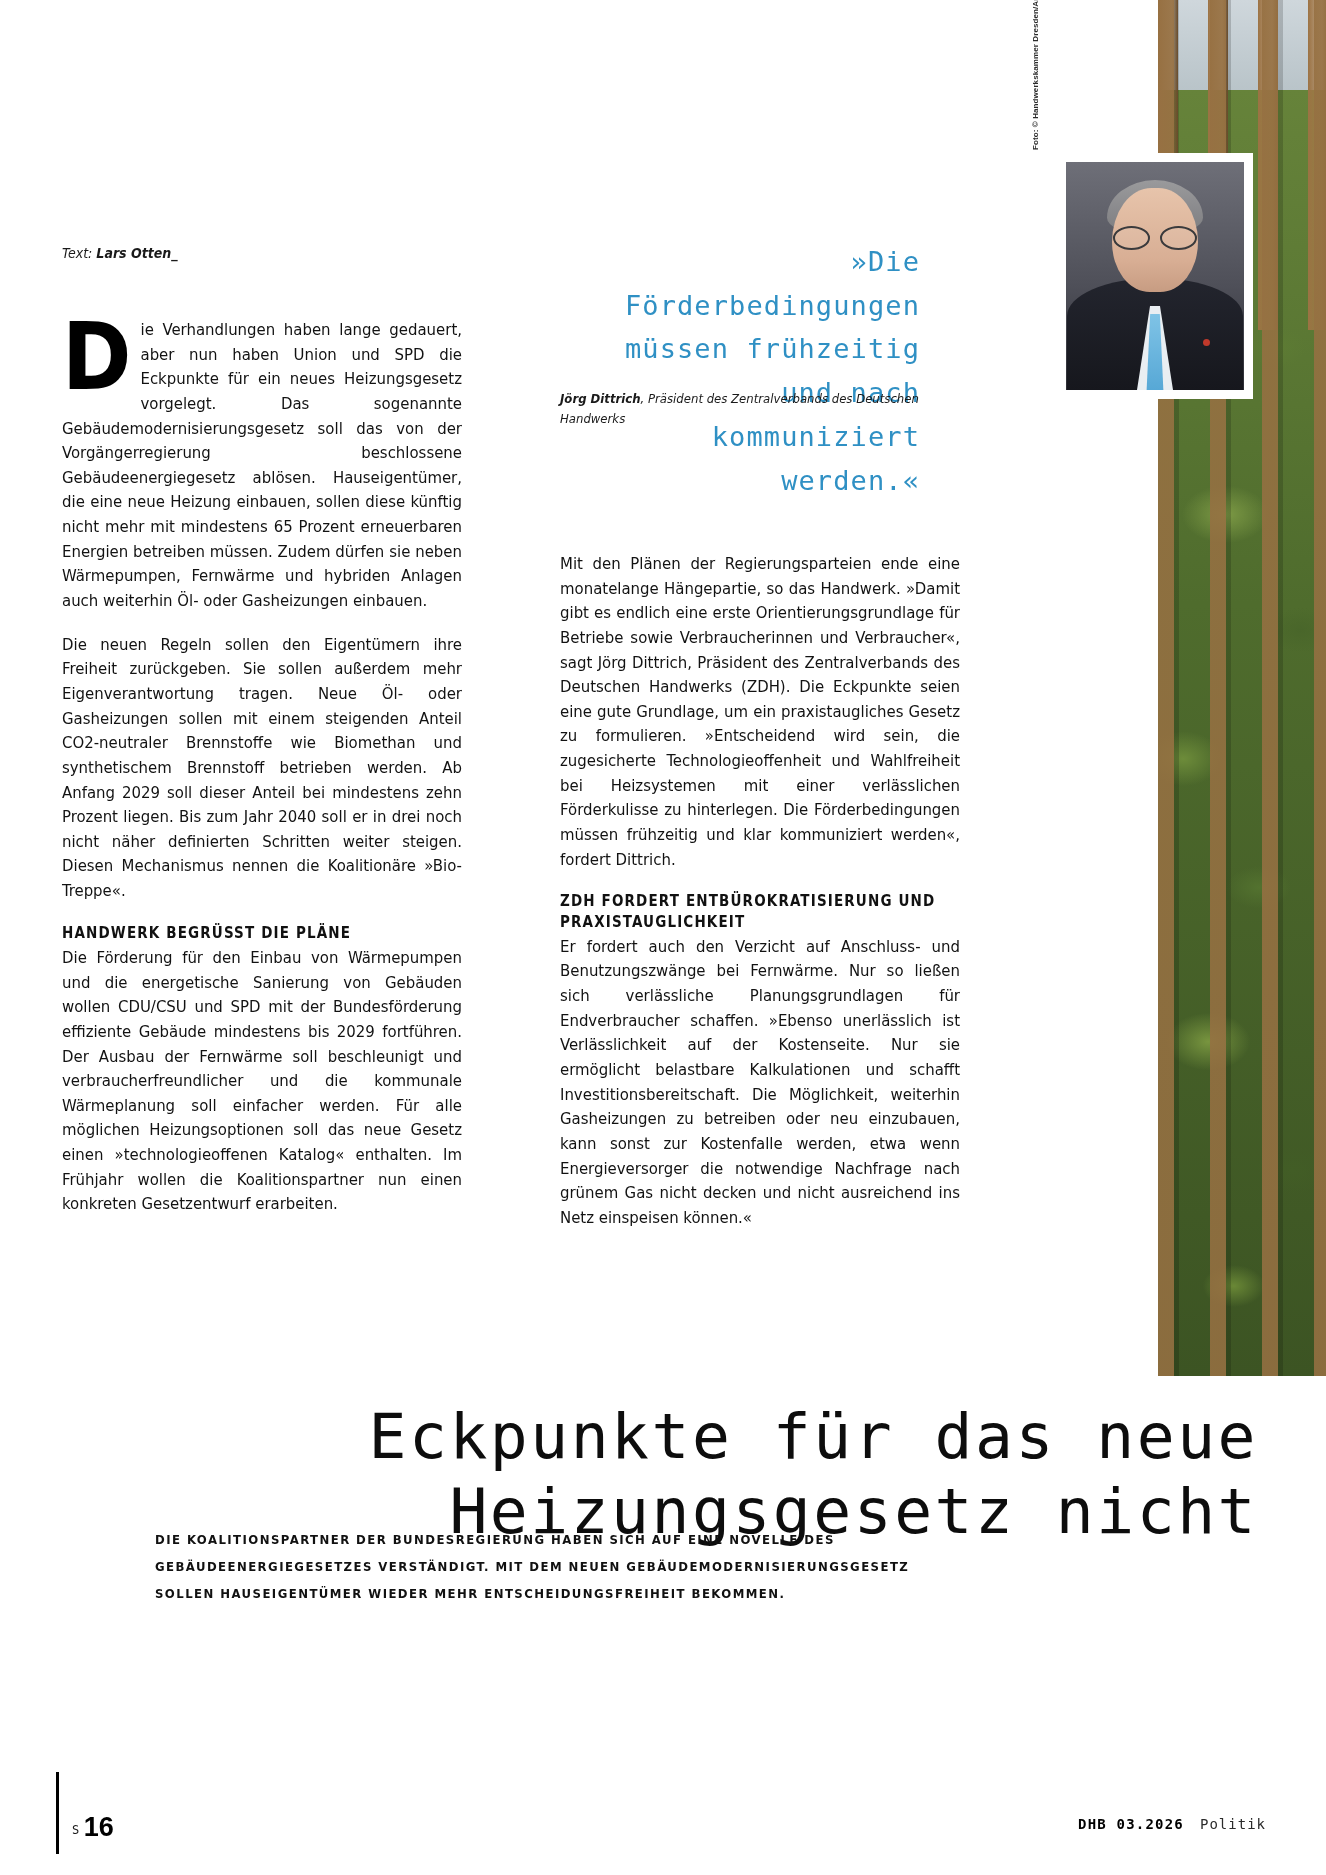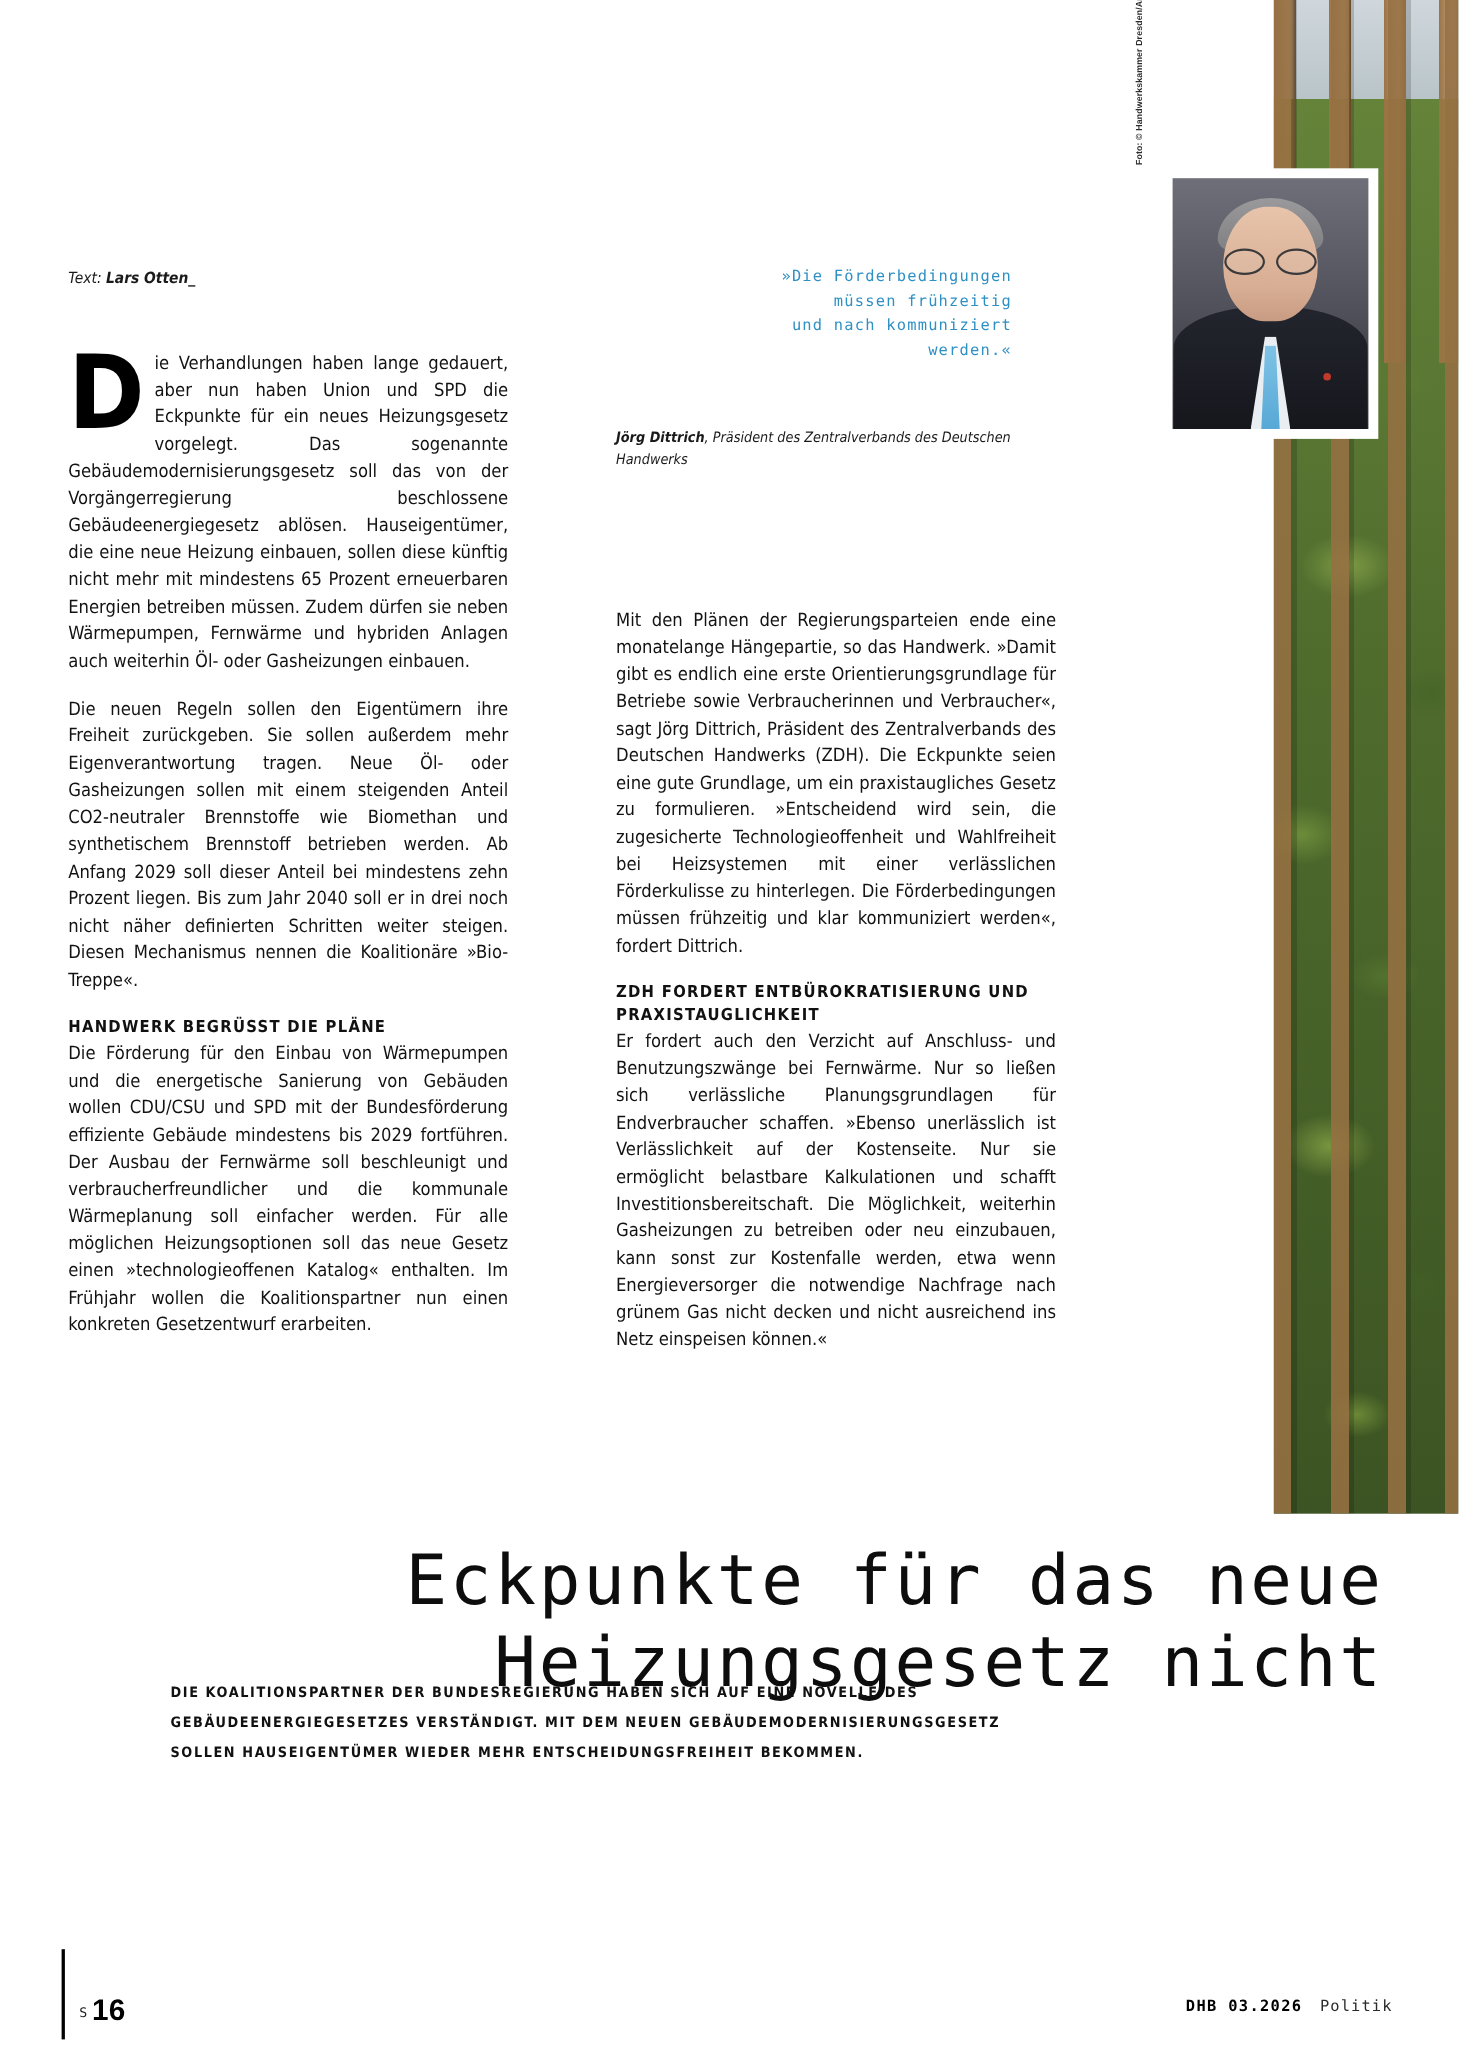--- a/index.html
+++ b/index.html
@@ -208,21 +208,21 @@
   .byline b { font-weight: 700; font-style: italic; }
 
   
   .pullquote {
     position: absolute;
     left: 560px;
     top: 240px;
     width: 360px;
     text-align: right;
     font-family: "DejaVu Sans Mono", monospace;
-    font-size: 14px;
+    font-size: 27px;
     line-height: 1.62;
     letter-spacing: 1.1px;
     color: #2f90c4;
     font-weight: 400;
   }
   .pullquote-attr {
     position: absolute;
     left: 560px;
     top: 389px;
     width: 360px;

